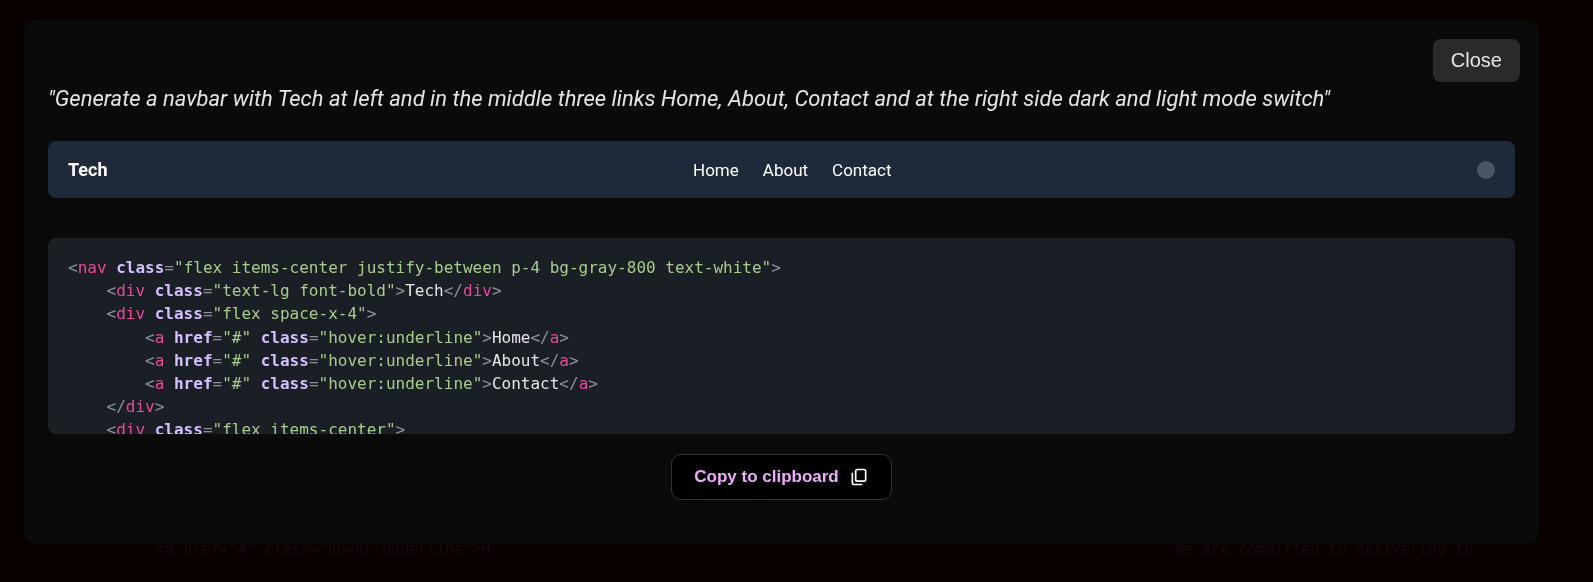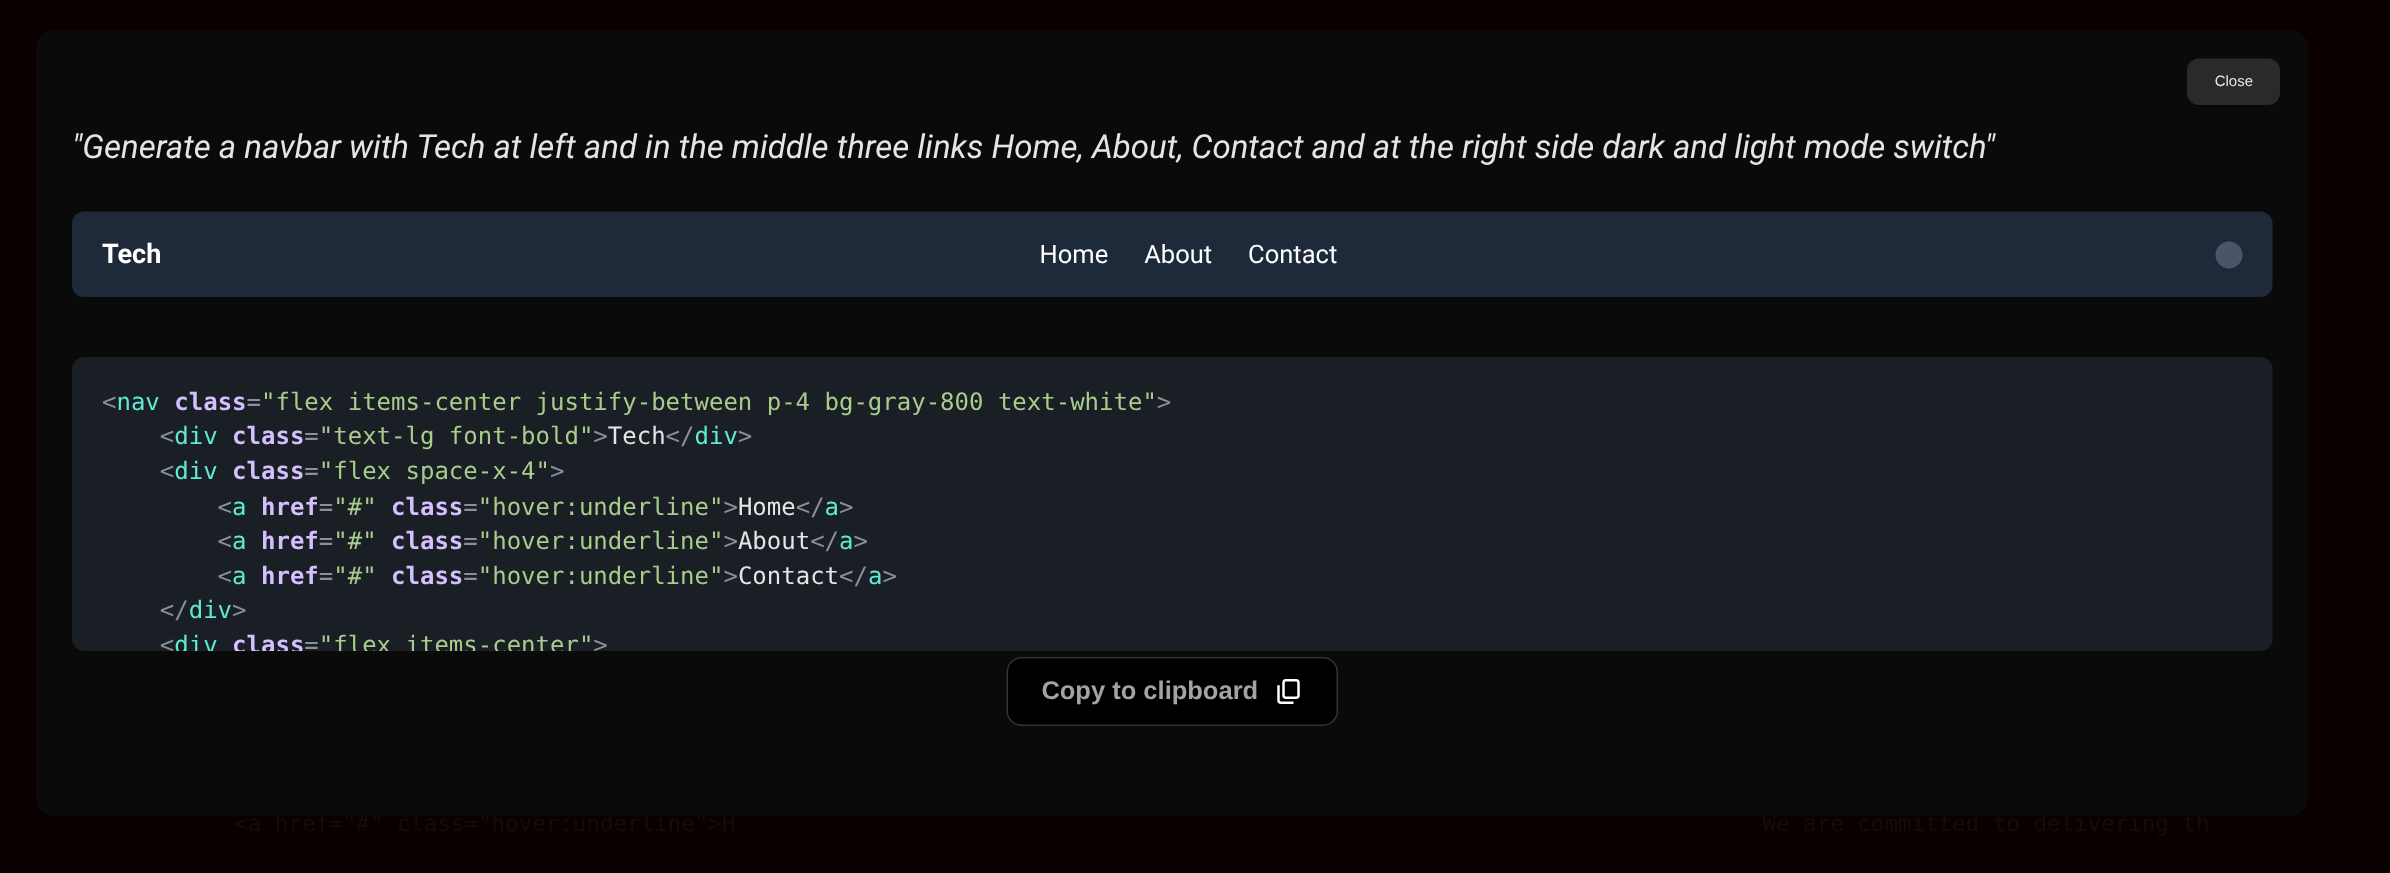--- a/index.html
+++ b/index.html
@@ -46,21 +46,21 @@
     }
     .close-btn {
       position: absolute;
       top: 19px;
       right: 19px;
       background: #2a2a2a;
       color: #e5e5e5;
       border: none;
       padding: 10px 18px;
       border-radius: 8px;
-      font-size: 10px;
+      font-size: 20px;
       cursor: pointer;
     }
     .prompt {
       font-style: italic;
       font-size: 22px;
       color: #e5e5e5;
       margin-top: 42px;
       margin-bottom: 30px;
       font-weight: 400;
     }
@@ -101,29 +101,29 @@
       flex: 1;
       position: relative;
       white-space: pre;
       height: 196px;
       max-height: 196px;
     }
     .code-block::-webkit-scrollbar { width: 10px; }
     .code-block::-webkit-scrollbar-track { background: #1a1f26; }
     .code-block::-webkit-scrollbar-thumb { background: #4a5568; border-radius: 5px; }
     .tok-punct { color: #8a9099; }
-    .tok-tag { color: #5eead4; }
+    .tok-tag { color: #ec4899; }
     .tok-attr { color: #d4bfff; font-weight: bold; }
     .tok-str { color: #a8cc8c; }
     .tok-text { color: #e5e5e5; }
     .copy-btn {
-      margin: 4px auto 0;
+      margin: 20px auto 0;
       background: #000;
       border: 1px solid #333;
-      color: #a3a3a3;
+      color: #f0abfc;
       padding: 12px 22px;
       border-radius: 10px;
       font-size: 17px;
       font-weight: 600;
       display: flex;
       align-items: center;
       gap: 10px;
       cursor: pointer;
     }
     .copy-icon {

